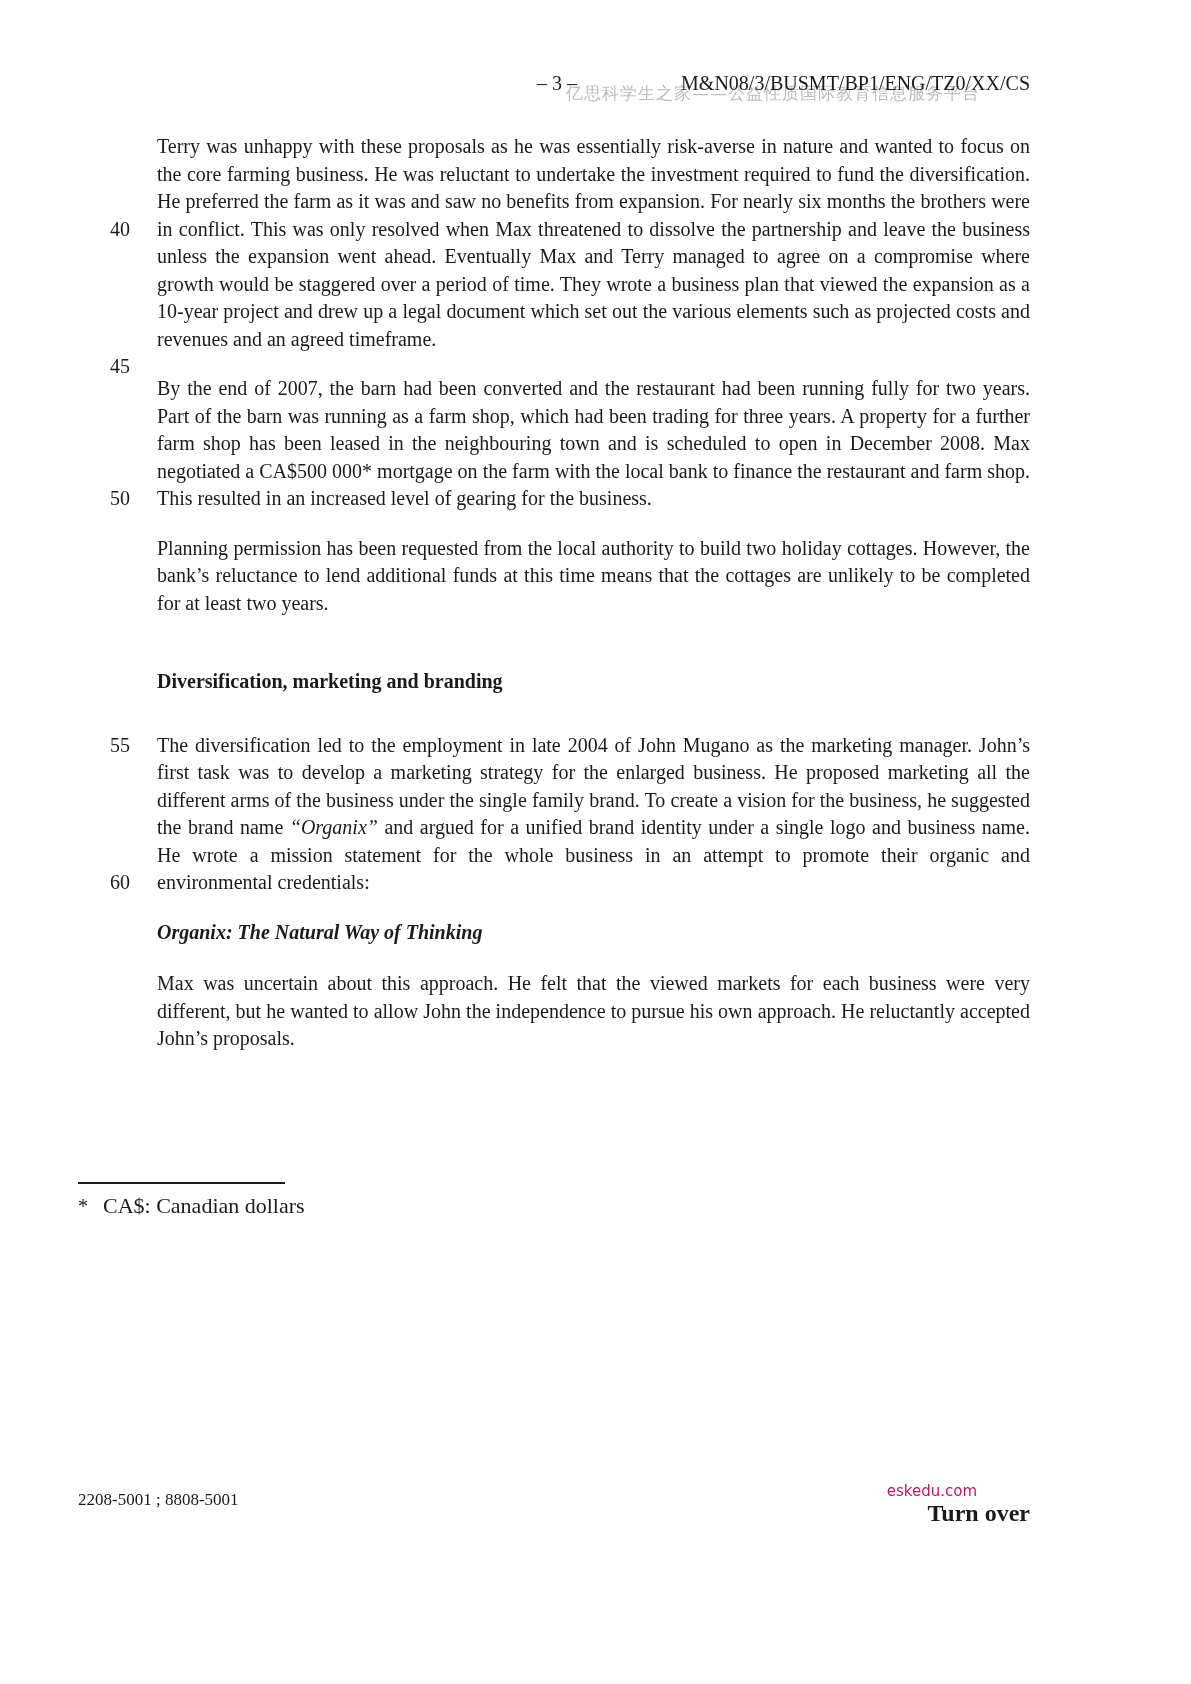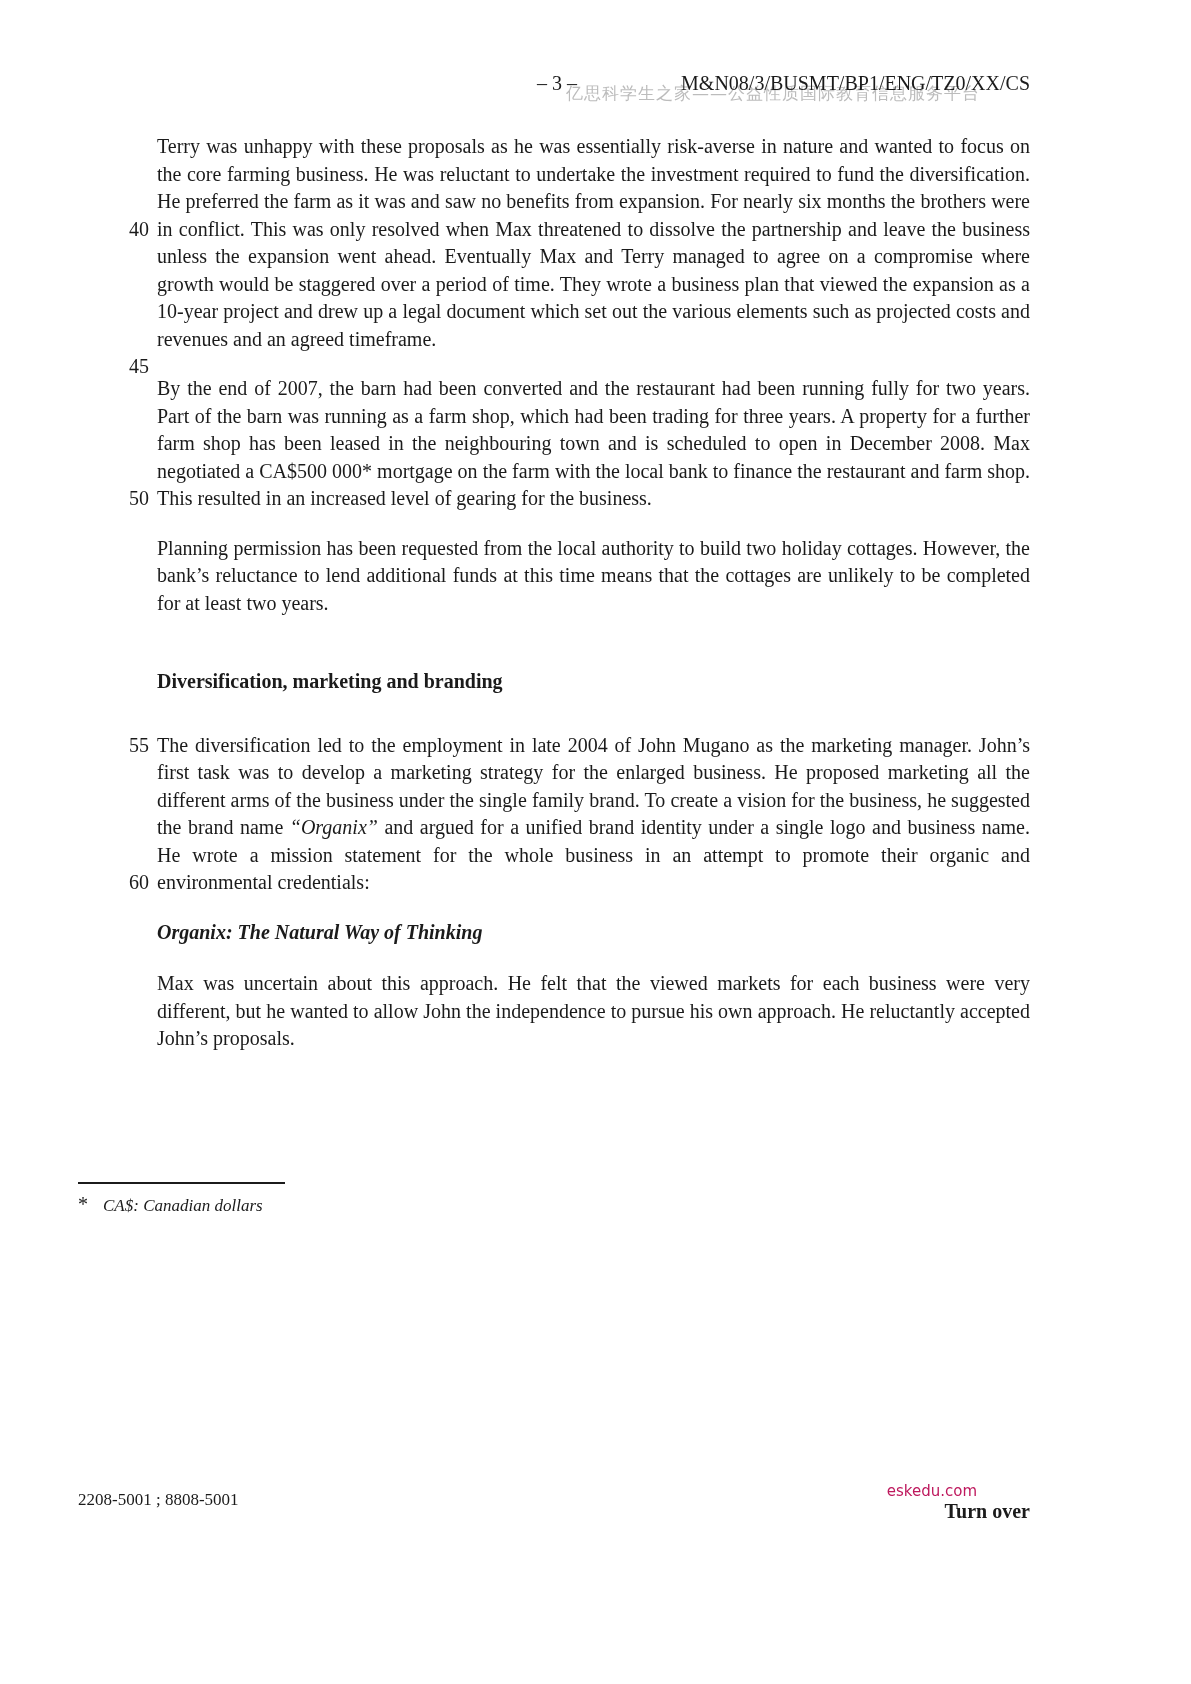--- a/index.html
+++ b/index.html
@@ -63,21 +63,20 @@
     text-align: justify;
     margin: 0 0 22px 0;
   }
   .line-num {
     position: absolute;
     left: -47px;
     width: 40px;
     top: calc(var(--ln) * 27.5px);
     line-height: 27.5px;
     text-align: left;
-    margin-left: 19px;
   }
   .section-heading {
     font-weight: bold;
     margin: 51px 0 36px 0;
   }
   .mission {
     font-weight: bold;
     font-style: italic;
     margin: 0 0 24px 0;
   }
@@ -95,34 +94,34 @@
     height: 0;
     border-top: 2px solid #1b1b1b;
     margin-bottom: 9px;
   }
   .footnote-line {
     display: flex;
     align-items: baseline;
     gap: 15px;
   }
   .footnote-marker { font-size: 20px; }
-  .footnote-text { font-size: 17px; font-style: italic; }
+  .footnote-text { font-size: 22px; }
 
   
   .footer-ref {
     position: absolute;
     left: 78px;
     top: 1490px;
     font-size: 17px;
   }
   .turn-over {
     position: absolute;
     right: 161px;
     top: 1500px;
-    font-size: 20px;
+    font-size: 24px;
     font-weight: bold;
   }
 </style>
 </head>
 <body>
 
 <div class="page">
 
   <div class="wm-top">亿思科学生之家——公益性质国际教育信息服务平台</div>
 

